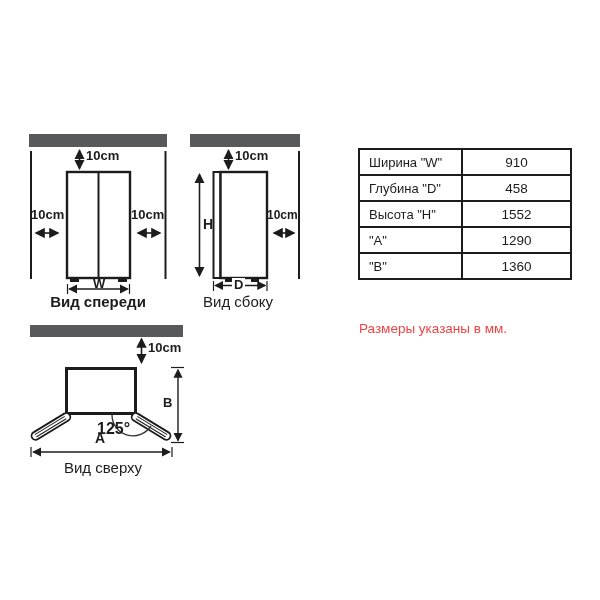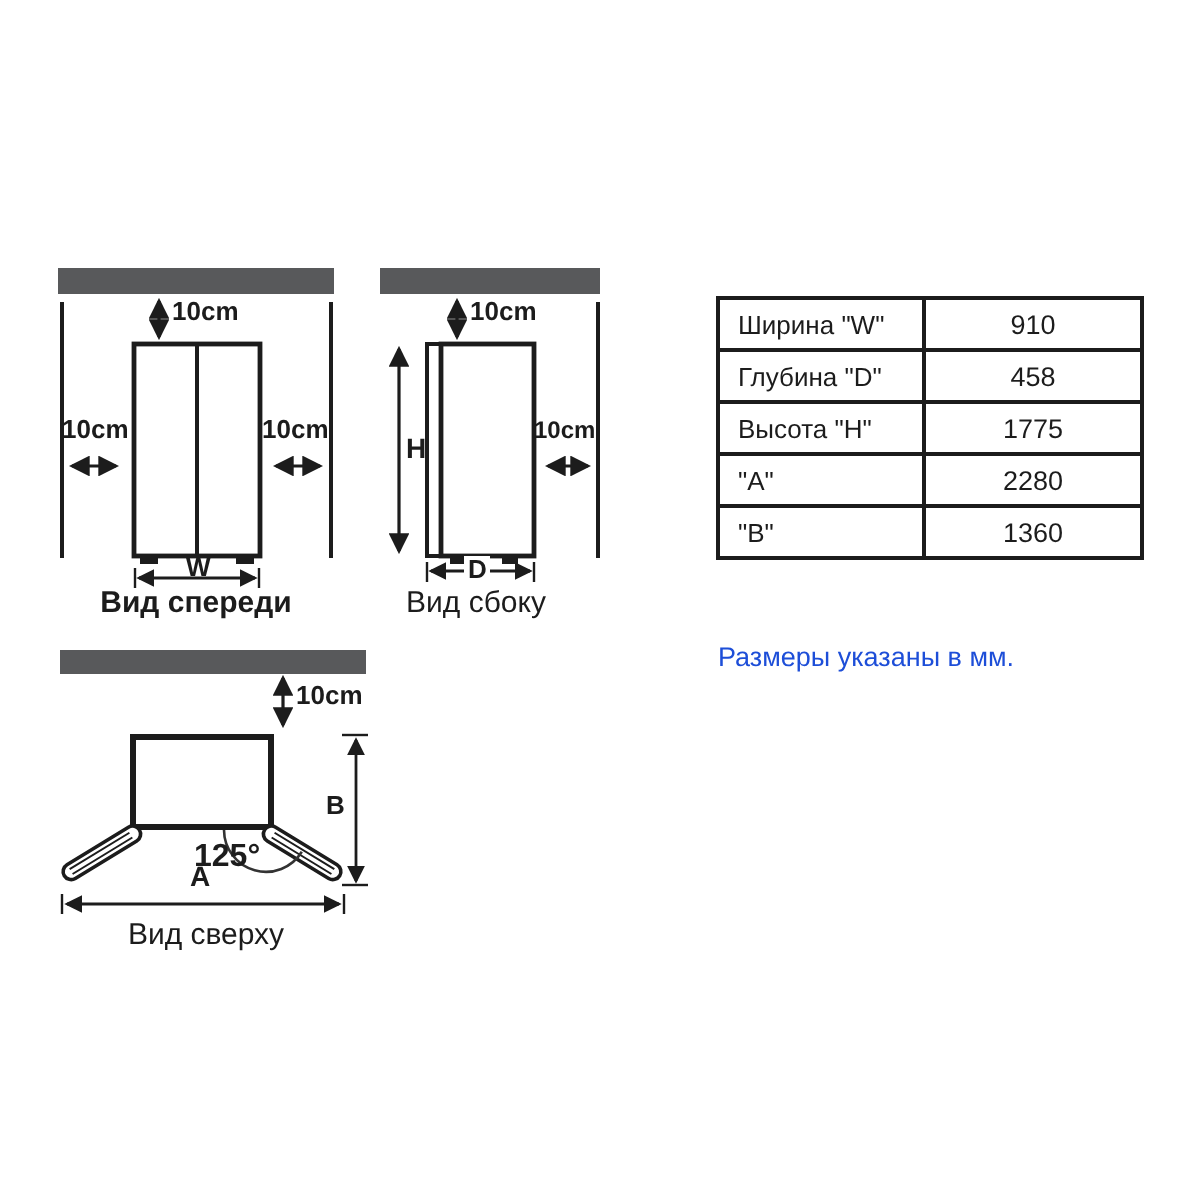--- a/index.html
+++ b/index.html
@@ -26,21 +26,21 @@
   }
   table.dims td{
     border:2px solid #1c1c1c;height:24px;font-size:13px;
     padding:0 0 0 9px;vertical-align:middle;
   }
   table.dims td.val{
     width:107px;text-align:center;padding:0;font-size:13.5px;
   }
   .note{
     position:absolute;left:359px;top:321px;font-size:13.5px;
-    white-space:nowrap;color:#1d4ed8;
+    white-space:nowrap;color:#ef4444;
   }
   .whitebg{background:#ffffff;padding:0 2px;}
 </style>
 </head>
 <body>
 
 <div id="stage">
 
   <svg id="shapes" width="600" height="600" viewBox="0 0 600 600">
     <defs>
@@ -140,25 +140,25 @@
       <tr>
         <td>Ширина "W"</td>
         <td class="val">910</td>
       </tr>
       <tr>
         <td>Глубина "D"</td>
         <td class="val">458</td>
       </tr>
       <tr>
         <td>Высота "H"</td>
-        <td class="val">1775</td>
+        <td class="val">1552</td>
       </tr>
       <tr>
         <td>"A"</td>
-        <td class="val">2280</td>
+        <td class="val">1290</td>
       </tr>
       <tr>
         <td>"B"</td>
         <td class="val">1360</td>
       </tr>
     </tbody>
   </table>
 
   <div class="note">Размеры указаны в мм.</div>
 

